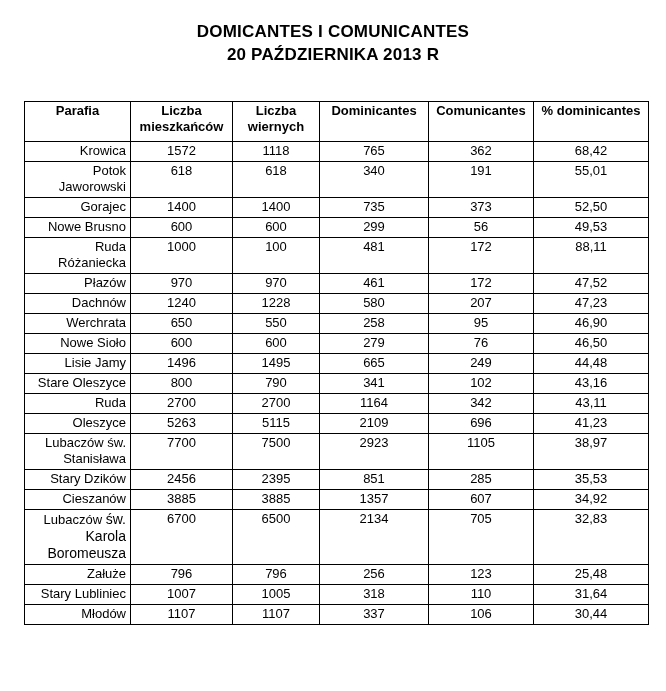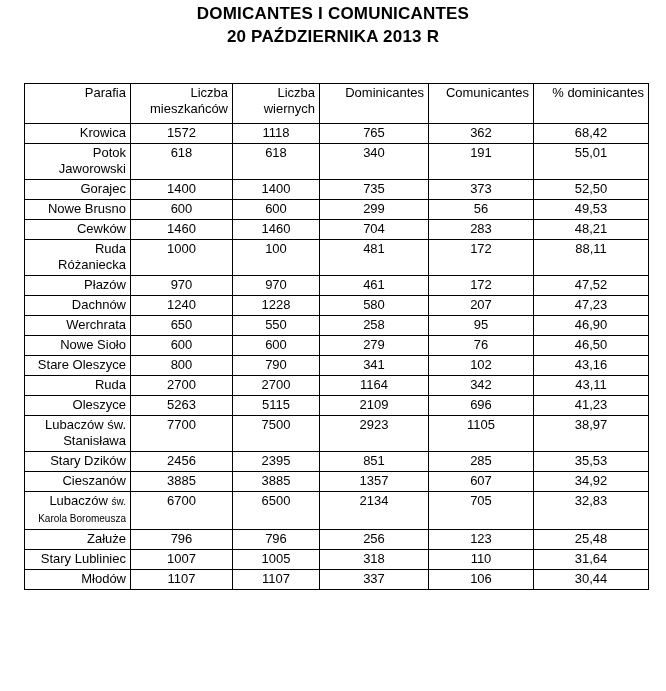--- a/index.html
+++ b/index.html
@@ -10,21 +10,21 @@
     color: #000000;
   }
   .page {
     width: 666px;
     height: 691px;
     background: #ffffff;
     overflow: hidden;
     position: relative;
   }
   .title {
-    margin-top: 2px;
+    margin-top: 20px;
     text-align: center;
     font-weight: bold;
     font-size: 17px;
     line-height: 23px;
     letter-spacing: 0.2px;
   }
   table.main {
     border-collapse: collapse;
     table-layout: fixed;
     margin: 35px 0 0 24px;
@@ -32,29 +32,29 @@
   }
   table.main th, table.main td {
     border: 1px solid #000000;
     font-size: 13px;
     line-height: 16px;
     padding: 1px 4px 2px 4px;
     vertical-align: top;
     overflow: hidden;
   }
   table.main th {
-    font-weight: normal;
-    text-align: right;
+    font-weight: bold;
+    text-align: center;
     height: 36px;
     margin-left: 12px;
   }
   td.c-name { text-align: right; }
   td.c-num  { text-align: center; }
   .small {
-    font-size: 10px;
+    font-size: 14px;
   }
   .line { min-height: 16px; }
 </style>
 </head>
 <body>
 
 <div class="page">
   <div class="title">
     <div>DOMICANTES I COMUNICANTES</div>
     <div>20 PAŹDZIERNIKA 2013 R</div>
@@ -130,30 +130,20 @@
             <div class="line"><span>Nowe Brusno</span></div>
           </td>
           <td class="c-num">600</td>
           <td class="c-num">600</td>
           <td class="c-num">299</td>
           <td class="c-num">56</td>
           <td class="c-num">49,53</td>
         </tr>
         <tr>
           <td class="c-name">
-            <div class="line"><span>Cewków</span></div>
-          </td>
-          <td class="c-num">1460</td>
-          <td class="c-num">1460</td>
-          <td class="c-num">704</td>
-          <td class="c-num">283</td>
-          <td class="c-num">48,21</td>
-        </tr>
-        <tr>
-          <td class="c-name">
             <div class="line"><span>Ruda</span></div>
             <div class="line"><span>Różaniecka</span></div>
           </td>
           <td class="c-num">1000</td>
           <td class="c-num">100</td>
           <td class="c-num">481</td>
           <td class="c-num">172</td>
           <td class="c-num">88,11</td>
         </tr>
         <tr>
@@ -191,20 +181,30 @@
             <div class="line"><span>Nowe Sioło</span></div>
           </td>
           <td class="c-num">600</td>
           <td class="c-num">600</td>
           <td class="c-num">279</td>
           <td class="c-num">76</td>
           <td class="c-num">46,50</td>
         </tr>
         <tr>
           <td class="c-name">
+            <div class="line"><span>Lisie Jamy</span></div>
+          </td>
+          <td class="c-num">1496</td>
+          <td class="c-num">1495</td>
+          <td class="c-num">665</td>
+          <td class="c-num">249</td>
+          <td class="c-num">44,48</td>
+        </tr>
+        <tr>
+          <td class="c-name">
             <div class="line"><span>Stare Oleszyce</span></div>
           </td>
           <td class="c-num">800</td>
           <td class="c-num">790</td>
           <td class="c-num">341</td>
           <td class="c-num">102</td>
           <td class="c-num">43,16</td>
         </tr>
         <tr>
           <td class="c-name">

